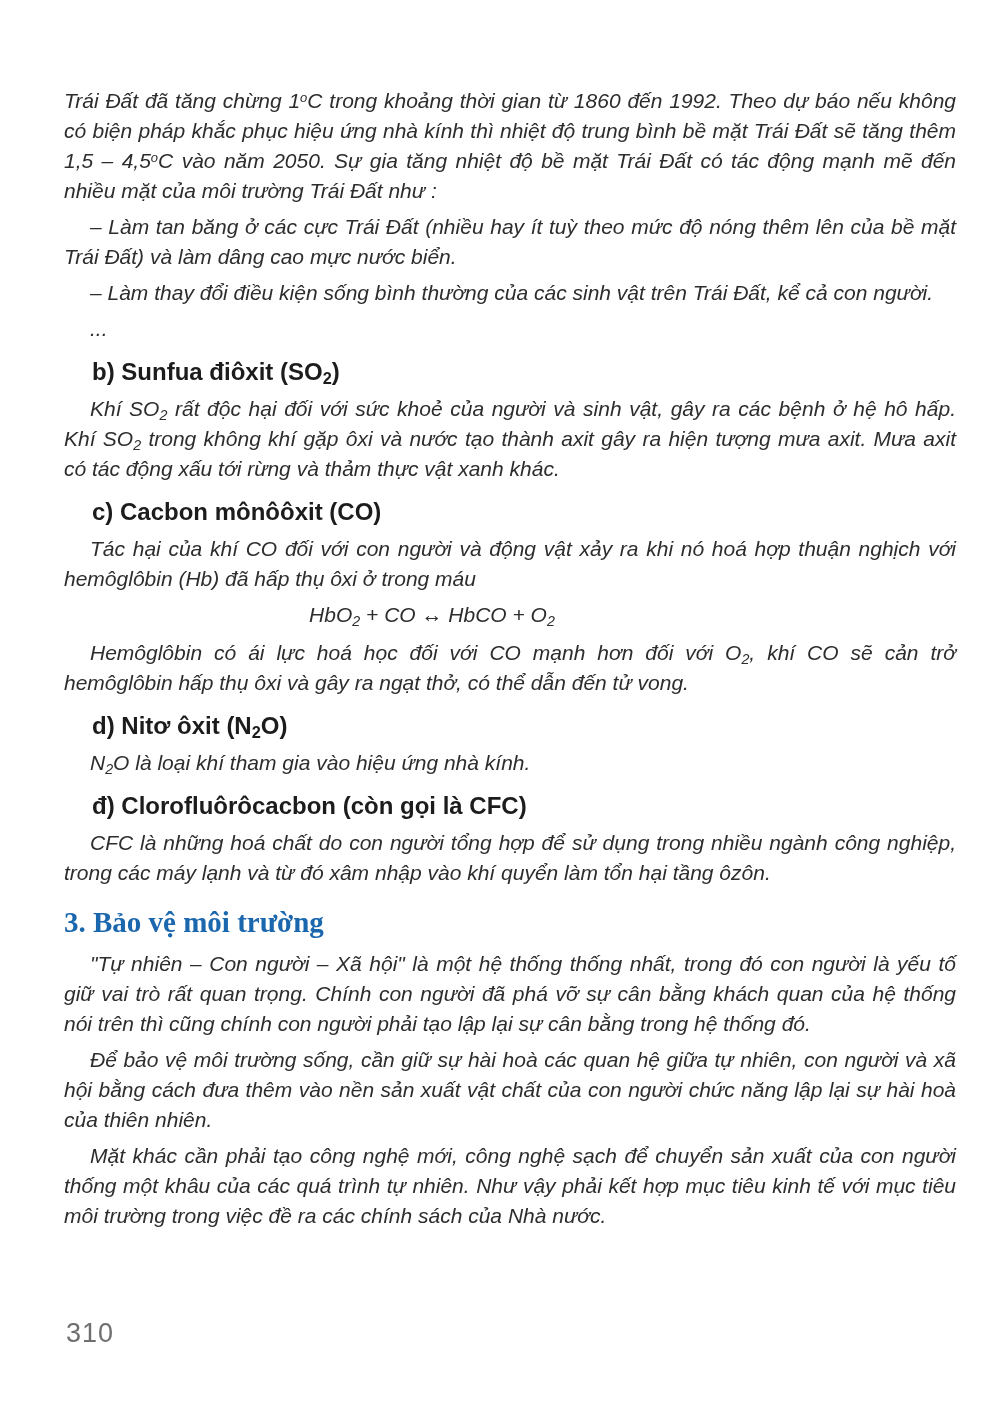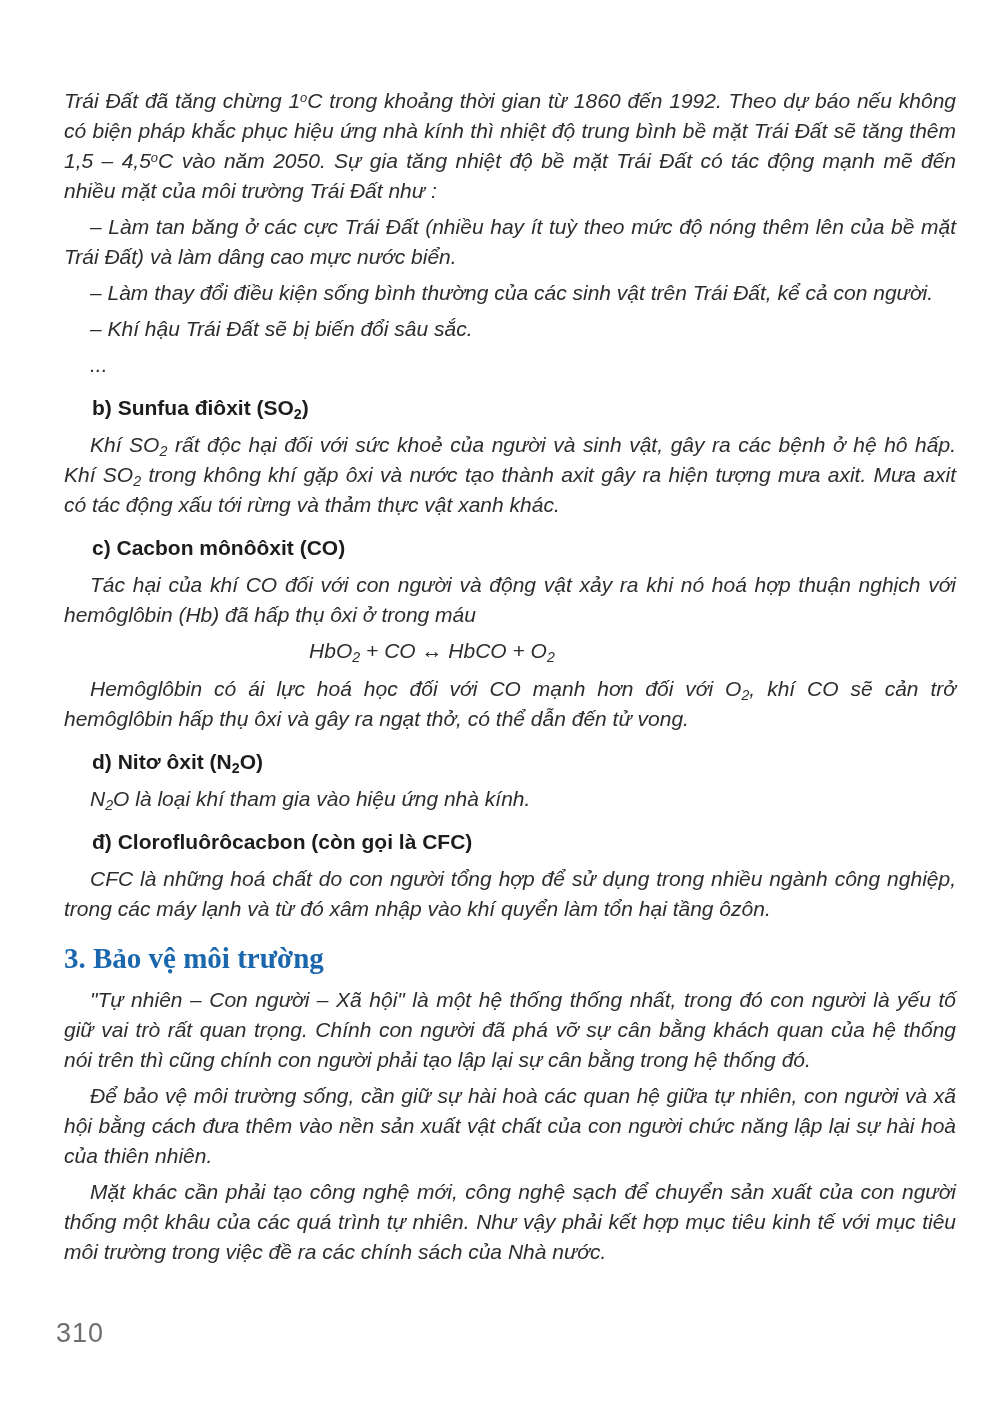--- a/index.html
+++ b/index.html
@@ -33,21 +33,21 @@
   }
   .para.no-indent {
     text-indent: 0;
   }
   .para.ellipsis-line {
     text-align: left;
   }
   .subhead {
     font-style: normal;
     font-weight: bold;
-    font-size: 21px;
+    font-size: 24px;
     line-height: 30px;
     color: #1c1c1c;
     margin: 13px 0 7px 0;
     padding-left: 28px;
   }
   .formula {
     font-style: italic;
     font-size: 21px;
     line-height: 30px;
     text-align: center;
@@ -67,38 +67,37 @@
     line-height: 0;
     vertical-align: -0.25em;
   }
   sup.deg {
     font-size: 0.62em;
     line-height: 0;
     vertical-align: 0.45em;
   }
   .page-number {
     position: absolute;
-    left: 56px;
+    left: 66px;
     top: 1318px;
     font-size: 27px;
     letter-spacing: 1px;
     color: #6e6e6e;
     font-family: "Liberation Sans", sans-serif;
   }
 </style>
 </head>
 <body>
 
 <div class="page">
 
   <p class="para no-indent"><span>Trái Đất đã tăng chừng 1</span><sup class="deg">o</sup><span>C trong khoảng thời gian từ 1860 đến 1992. Theo dự báo nếu không có biện pháp khắc phục hiệu ứng nhà kính thì nhiệt độ trung bình bề mặt Trái Đất sẽ tăng thêm 1,5 – 4,5</span><sup class="deg">o</sup><span>C vào năm 2050. Sự gia tăng nhiệt độ bề mặt Trái Đất có tác động mạnh mẽ đến nhiều mặt của môi trường Trái Đất như :</span></p>
 
   <p class="para">– Làm tan băng ở các cực Trái Đất (nhiều hay ít tuỳ theo mức độ nóng thêm lên của bề mặt Trái Đất) và làm dâng cao mực nước biển.</p>
   <p class="para">– Làm thay đổi điều kiện sống bình thường của các sinh vật trên Trái Đất, kể cả con người.</p>
-  <p class="para">– Khí hậu Trái Đất sẽ bị biến đổi sâu sắc.</p>
   <p class="para ellipsis-line">...</p>
 
   <h3 class="subhead"><span>b) Sunfua điôxit (SO</span><sub class="chem">2</sub><span>)</span></h3>
 
   <p class="para"><span>Khí SO</span><sub class="chem">2</sub><span> rất độc hại đối với sức khoẻ của người và sinh vật, gây ra các bệnh ở hệ hô hấp. Khí SO</span><sub class="chem">2</sub><span> trong không khí gặp ôxi và nước tạo thành axit gây ra hiện tượng mưa axit. Mưa axit có tác động xấu tới rừng và thảm thực vật xanh khác.</span></p>
 
   <h3 class="subhead">c) Cacbon mônôôxit (CO)</h3>
 
   <p class="para">Tác hại của khí CO đối với con người và động vật xảy ra khi nó hoá hợp thuận nghịch với hemôglôbin (Hb) đã hấp thụ ôxi ở trong máu</p>
 

